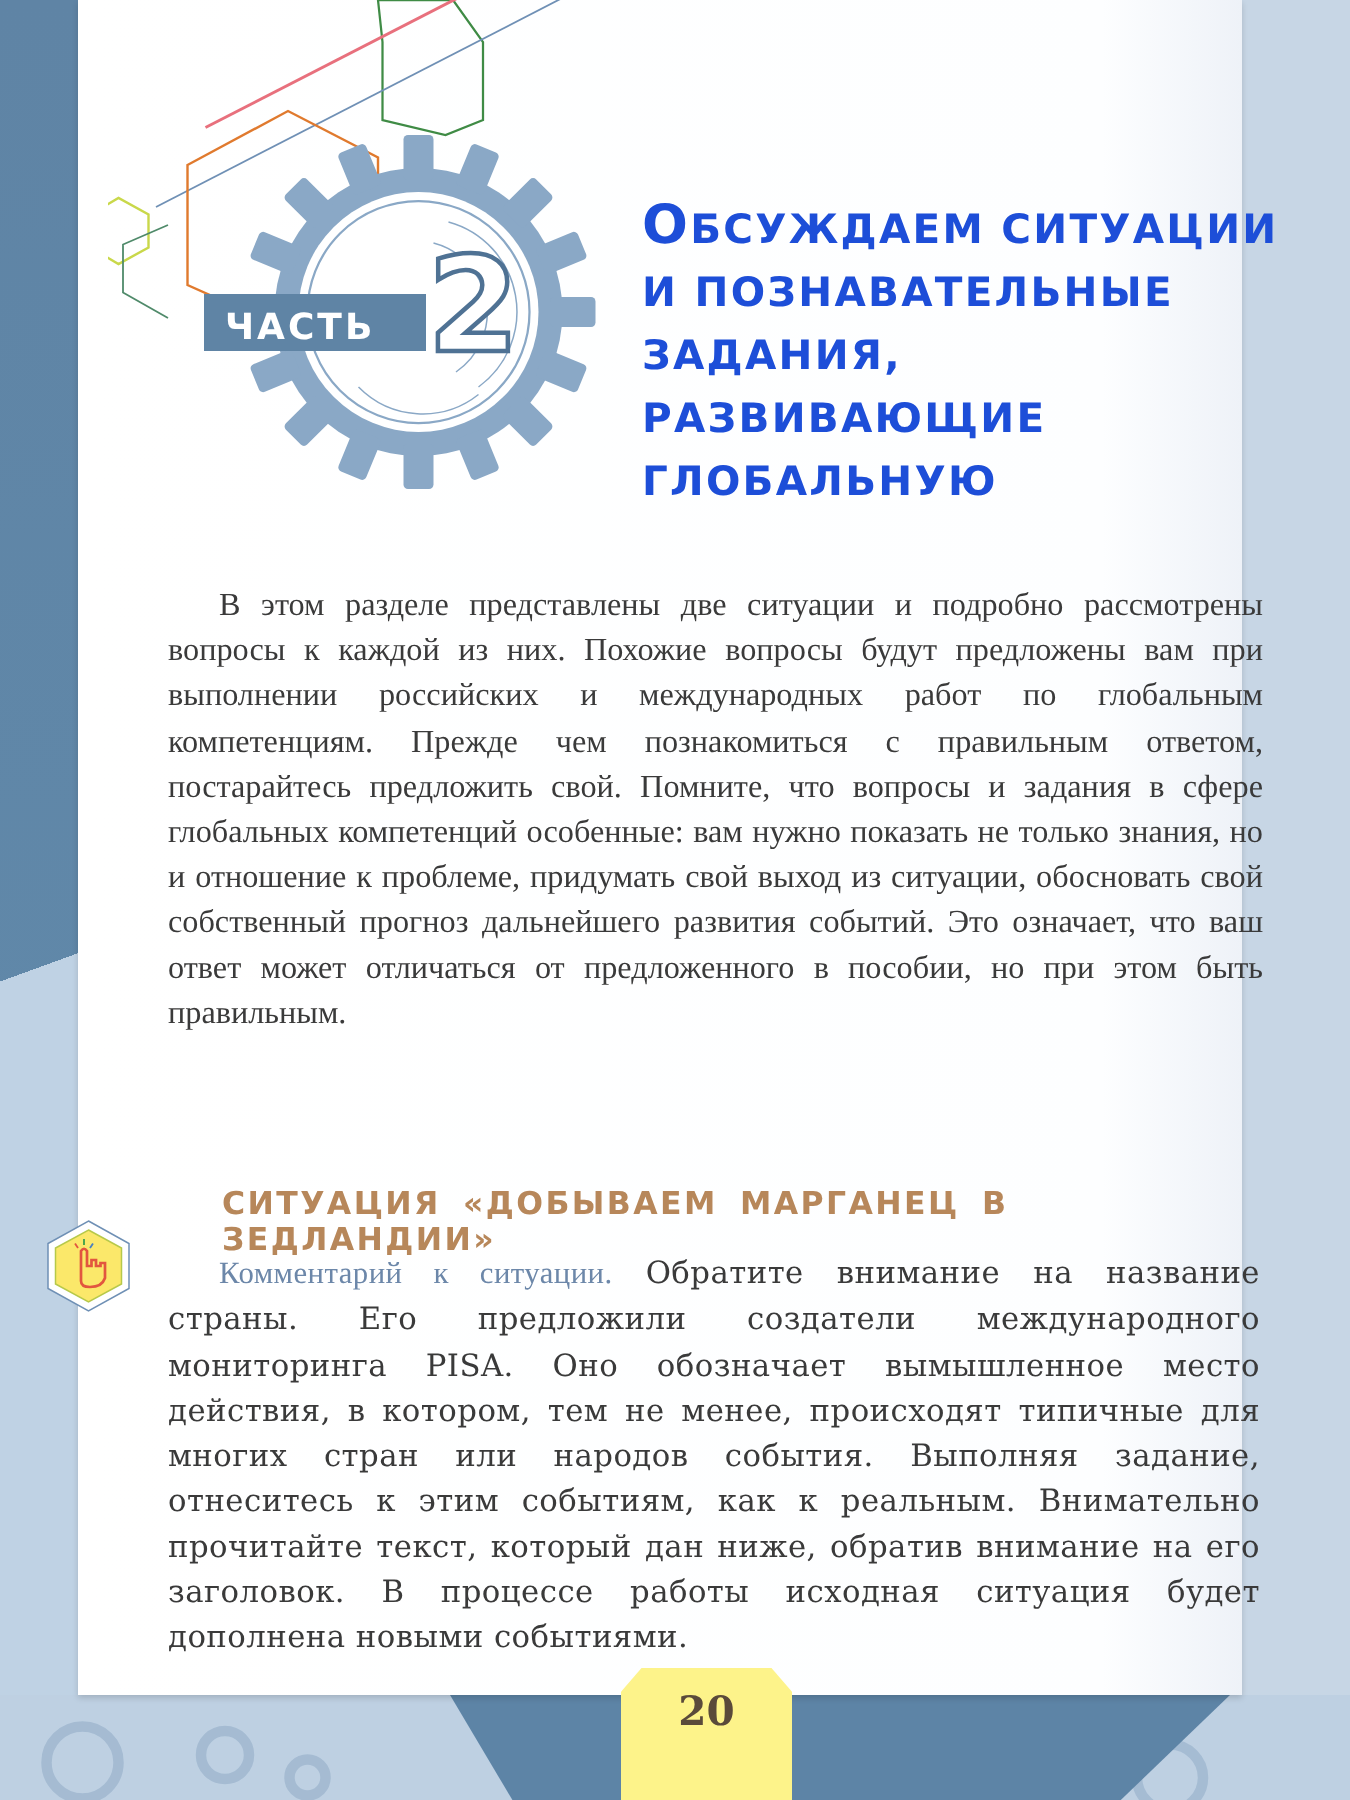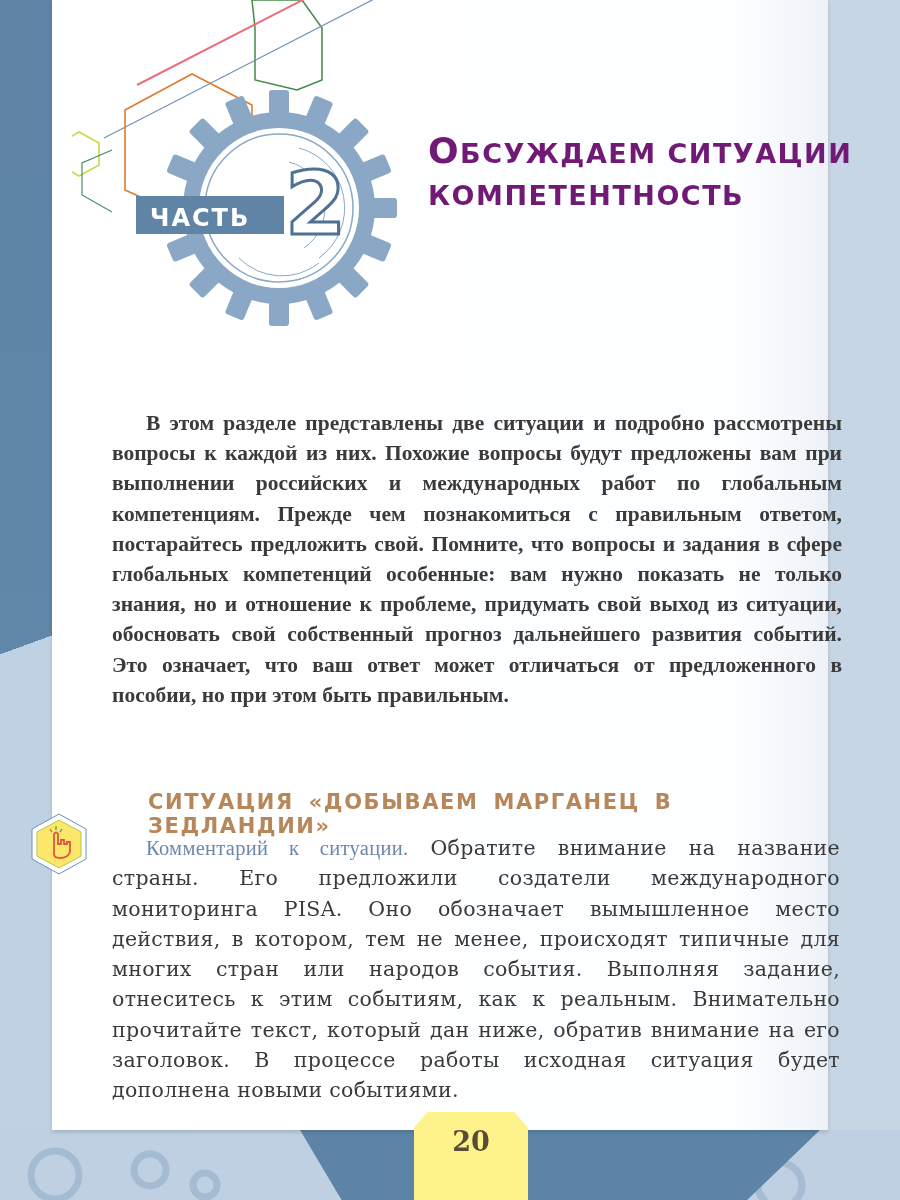--- a/index.html
+++ b/index.html
@@ -29,30 +29,29 @@
   }
   
   .card {
     position:absolute; left:52px; top:0; width:776px; height:1130px;
     background:linear-gradient(90deg,#ffffff 0%,#fdfeff 88%,#eef2f8 100%);
     box-shadow:0 2px 4px rgba(0,0,0,0.15);
   }
   .emblem { position:absolute; left:20px; top:0; width:380px; height:340px; }
   .title {
     position:absolute; left:428px; top:130px; width:430px;
-    color:#701a75; font-family:"DejaVu Sans", sans-serif; font-weight:bold;
+    color:#1d4ed8; font-family:"DejaVu Sans", sans-serif; font-weight:bold;
     font-size:27px; line-height:42px; letter-spacing:1.5px; text-transform:uppercase;
   }
   .title .first { font-size:36px; }
   .title .first-rest { font-size:27px; }
   .intro {
-    position:absolute; left:112px; top:408px; width:730px;
+    position:absolute; left:112px; top:388px; width:730px;
     font-size:21.5px; line-height:30.2px; color:#3a3a3a; text-align:justify;
     font-family:"Liberation Serif", serif;
-    font-weight:bold;
   }
   .intro p { margin:0; text-indent:34px; }
   .section-heading {
     position:absolute; left:148px; top:790px; width:700px;
     color:#b7875a; font-family:"DejaVu Sans", sans-serif; font-weight:bold;
     font-size:21px; letter-spacing:1.6px; word-spacing:6px;
   }
   .hand-badge {
     position:absolute; left:30px; top:812px; width:58px; height:64px;
   }
@@ -133,21 +132,23 @@
 
     <rect x="64" y="196" width="148" height="38" fill="#5f84a5"></rect>
     <text x="78" y="226" font-family="DejaVu Sans, sans-serif" font-weight="bold" font-size="24" fill="#ffffff" letter-spacing="2">ЧАСТЬ</text>
     <text x="213" y="234" font-family="DejaVu Sans, sans-serif" font-weight="bold" font-size="88" fill="#ffffff" stroke="#4f7294" stroke-width="3">2</text>
   </svg>
 
 </div>
 
 <div class="title">
   <div><span class="first">О</span><span class="first-rest">бсуждаем ситуации</span></div>
-  <div>компетентность</div>
+  <div>и познавательные</div>
+  <div>задания, развивающие</div>
+  <div>глобальную</div>
 </div>
 
 <div class="intro">
   <p>В этом разделе представлены две ситуации и подробно рассмотрены вопросы к каждой из них. Похожие вопросы будут предложены вам при выполнении российских и международных работ по глобальным компетенциям. Прежде чем познакомиться с правильным ответом, постарайтесь предложить свой. Помните, что вопросы и задания в сфере глобальных компетенций особенные: вам нужно показать не только знания, но и отношение к проблеме, придумать свой выход из ситуации, обосновать свой собственный прогноз дальнейшего развития событий. Это означает, что ваш ответ может отличаться от предложенного в пособии, но при этом быть правильным.</p>
 </div>
 
 <div class="section-heading">СИТУАЦИЯ «ДОБЫВАЕМ МАРГАНЕЦ В ЗЕДЛАНДИИ»</div>
 
 <svg class="hand-badge" viewBox="0 0 58 64">
   <polygon points="29,2 56,17 56,47 29,62 2,47 2,17" fill="#ffffff" stroke="#6f90b5" stroke-width="1"></polygon>

